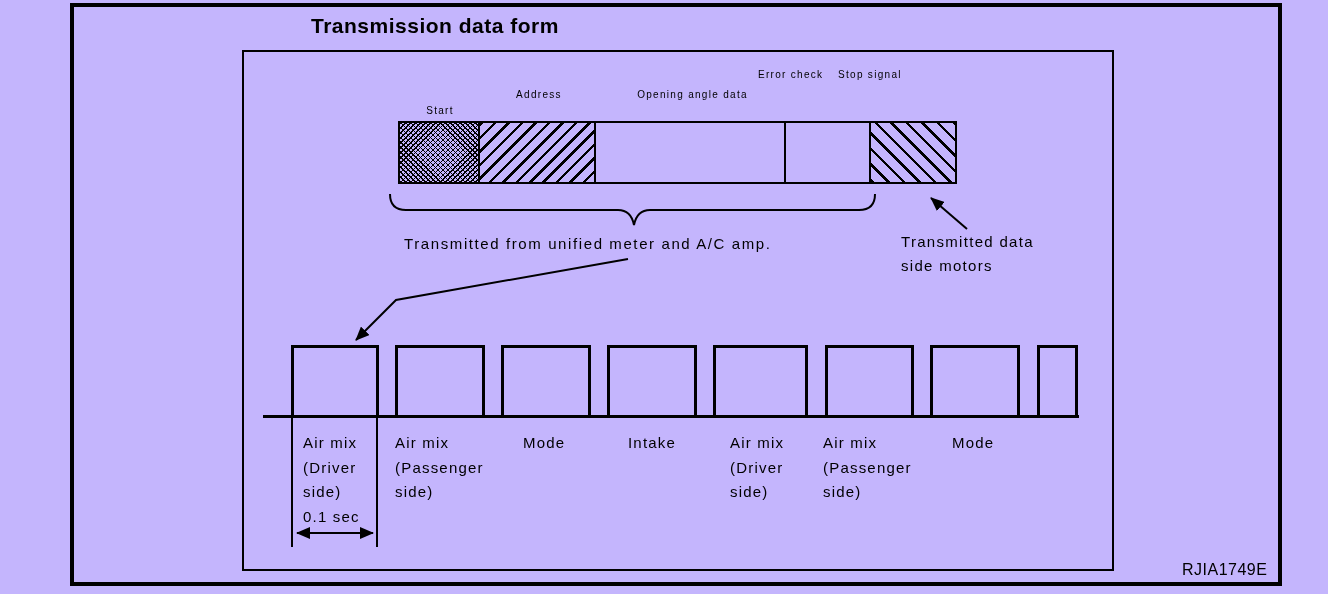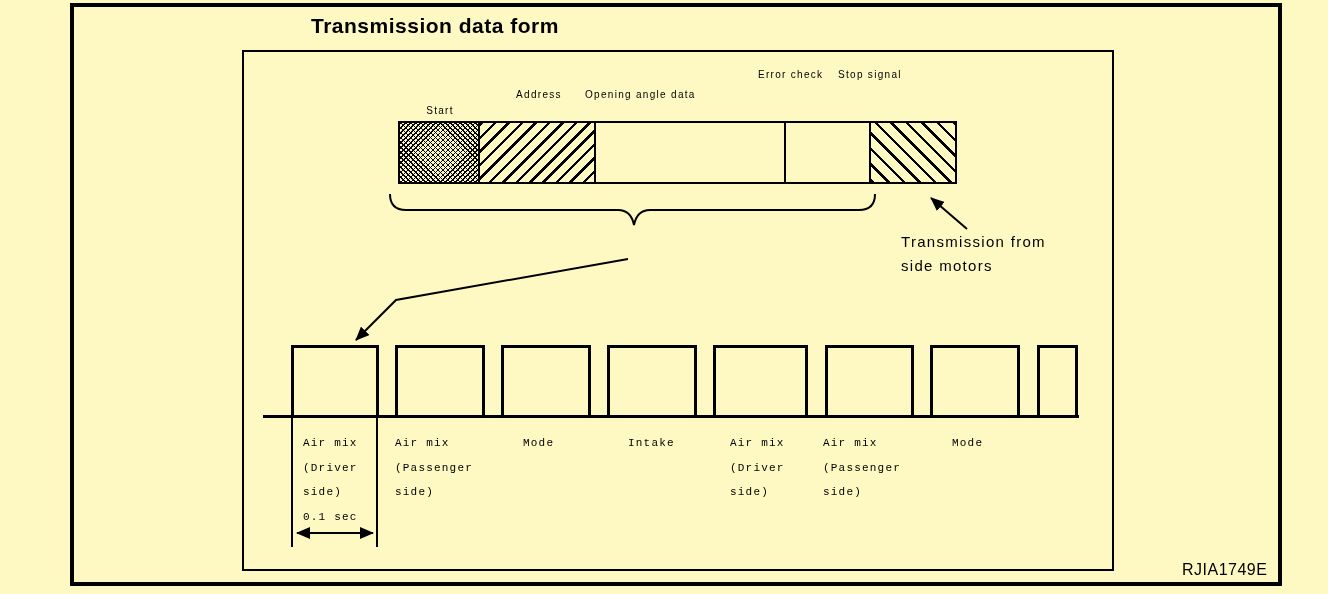--- a/index.html
+++ b/index.html
@@ -1,20 +1,20 @@
 <!DOCTYPE html>
 <html><head>
 <meta charset="utf-8">
 <style>
   html, body { margin: 0; padding: 0; background: #ffffff; }
   .canvas {
     position: relative;
     width: 1328px;
     height: 594px;
-    background: #fef9c3;
+    background: #c4b5fd;
     font-family: "Liberation Sans", sans-serif;
     color: #000;
     overflow: hidden;
   }
   .outer-frame {
     position: absolute;
     left: 70px; top: 3px;
     width: 1212px; height: 583px;
     border: 4px solid #000;
     box-sizing: border-box;
@@ -65,21 +65,21 @@
   }
   
   .lbl {
     position: absolute;
     font-size: 10px;
     letter-spacing: 1.3px;
     line-height: 20px;
   }
   .lbl-start   { left: 398px; top: 101px; width: 84px;  text-align: center; }
   .lbl-address { left: 478px; top: 85px; width: 122px; text-align: center; }
-  .lbl-opening { left: 585px; top: 85px; width: 215px; white-space: nowrap; }
+  .lbl-opening { left: 585px; top: 85px; width: 215px; text-align: center; white-space: nowrap; }
   .lbl-error   { left: 758px; top: 65px; width: 72px; }
   .lbl-stop    { left: 838px; top: 65px; width: 72px; }
   .brace-caption {
     position: absolute;
     left: 404px; top: 235px;
     font-size: 15px;
     letter-spacing: 1.6px;
     white-space: nowrap;
   }
   .door-caption {
@@ -107,25 +107,24 @@
   .pulse {
     position: absolute;
     top: 345px; height: 73px;
     border: 3px solid #000;
     border-bottom: none;
     box-sizing: border-box;
   }
   .pulse-label {
     position: absolute;
     top: 431px;
-    font-size: 11px;
+    font-size: 15px;
     letter-spacing: 1.2px;
     line-height: 24.5px;
     white-space: nowrap;
-    font-family: Liberation Mono, monospace;
   }
   .ext-line {
     position: absolute;
     top: 417px; height: 130px; width: 2px;
     background: #000;
   }
   .ext-left  { left: 291px; }
   .ext-right { left: 376px; }
   .overlay {
     position: absolute;
@@ -151,22 +150,23 @@
   <div class="lbl lbl-stop">Stop signal</div>
 
   <div class="bar">
     <div class="seg seg-start divider pat-cross"></div>
     <div class="seg seg-address divider pat-fwd"></div>
     <div class="seg seg-opening divider"></div>
     <div class="seg seg-error divider"></div>
     <div class="seg seg-stop pat-back"></div>
   </div>
 
+  <div class="brace-caption">Transmitted from unified meter and A/C amp.</div>
   <div class="door-caption">
-    <div>Transmission from</div>
+    <div>Transmitted data</div>
     <div>side motors</div>
   </div>
 
   <div class="waveform-layer">
     <div class="baseline"></div>
     <div class="ext-line ext-left"></div>
     <div class="ext-line ext-right"></div>
   <div class="pulse" style="left: 291px; width: 88px;"></div>
       <div class="pulse-label" style="left: 303px;">
         <div>Air mix</div>

